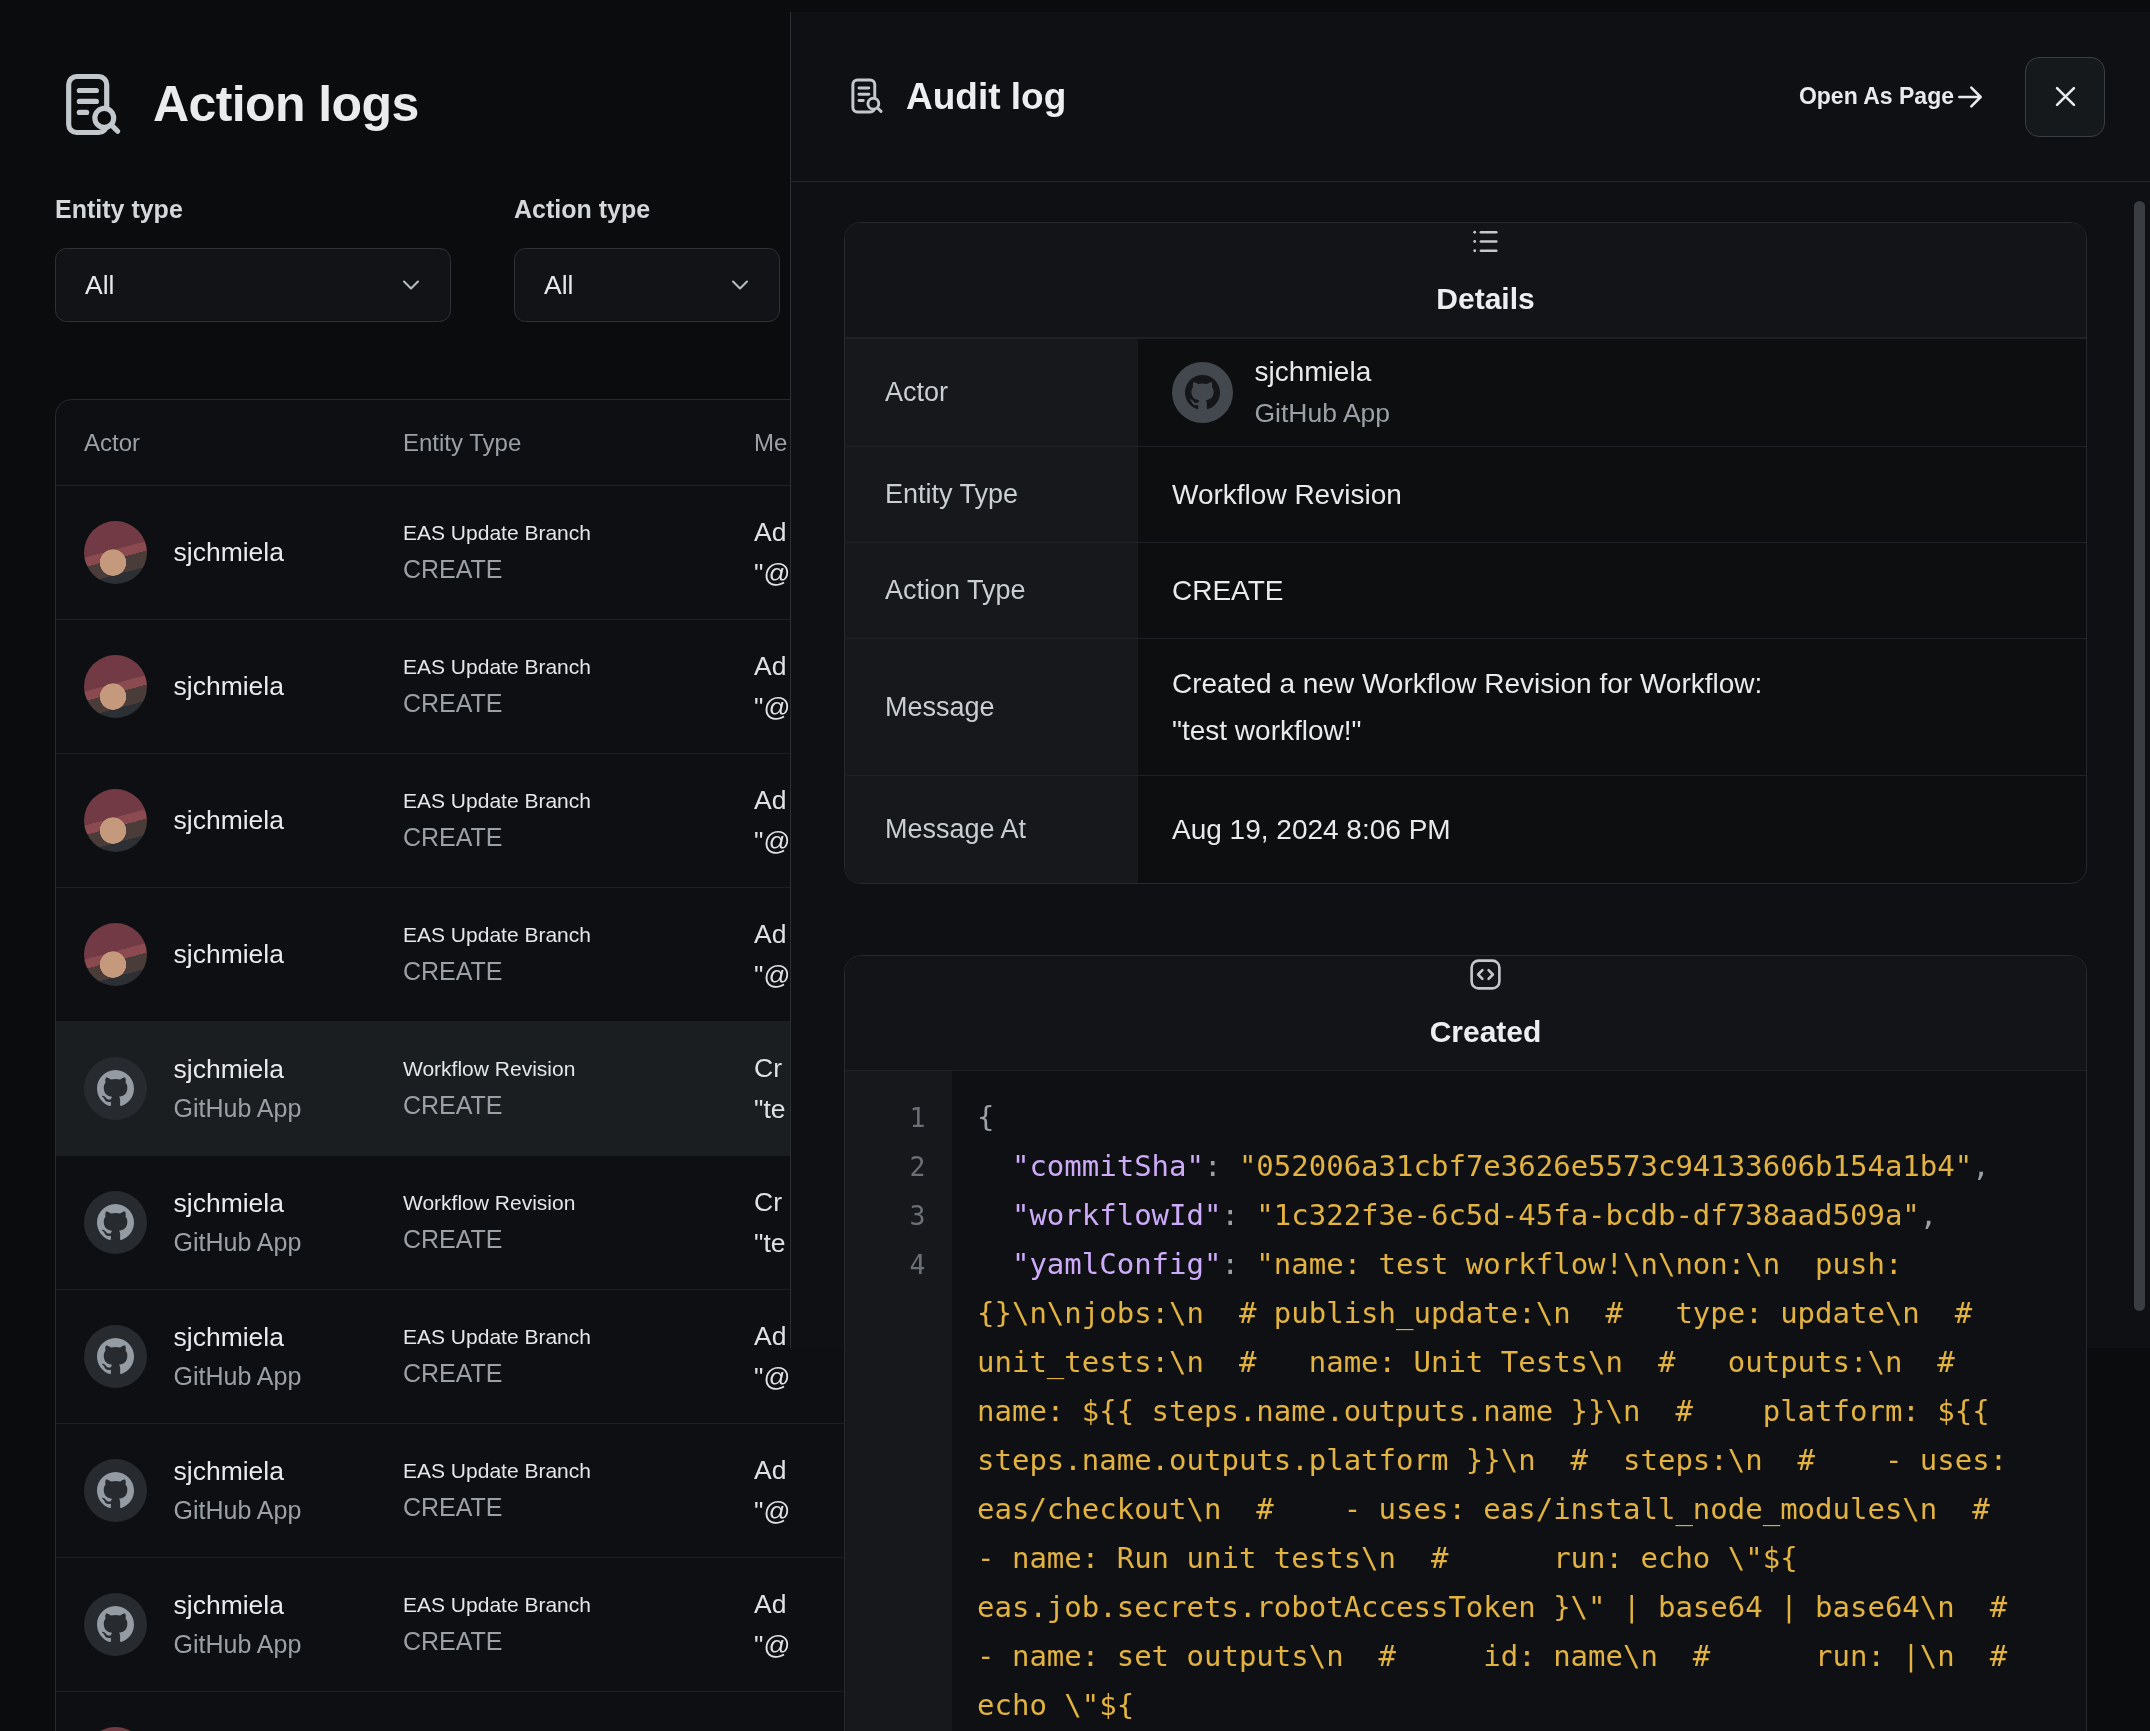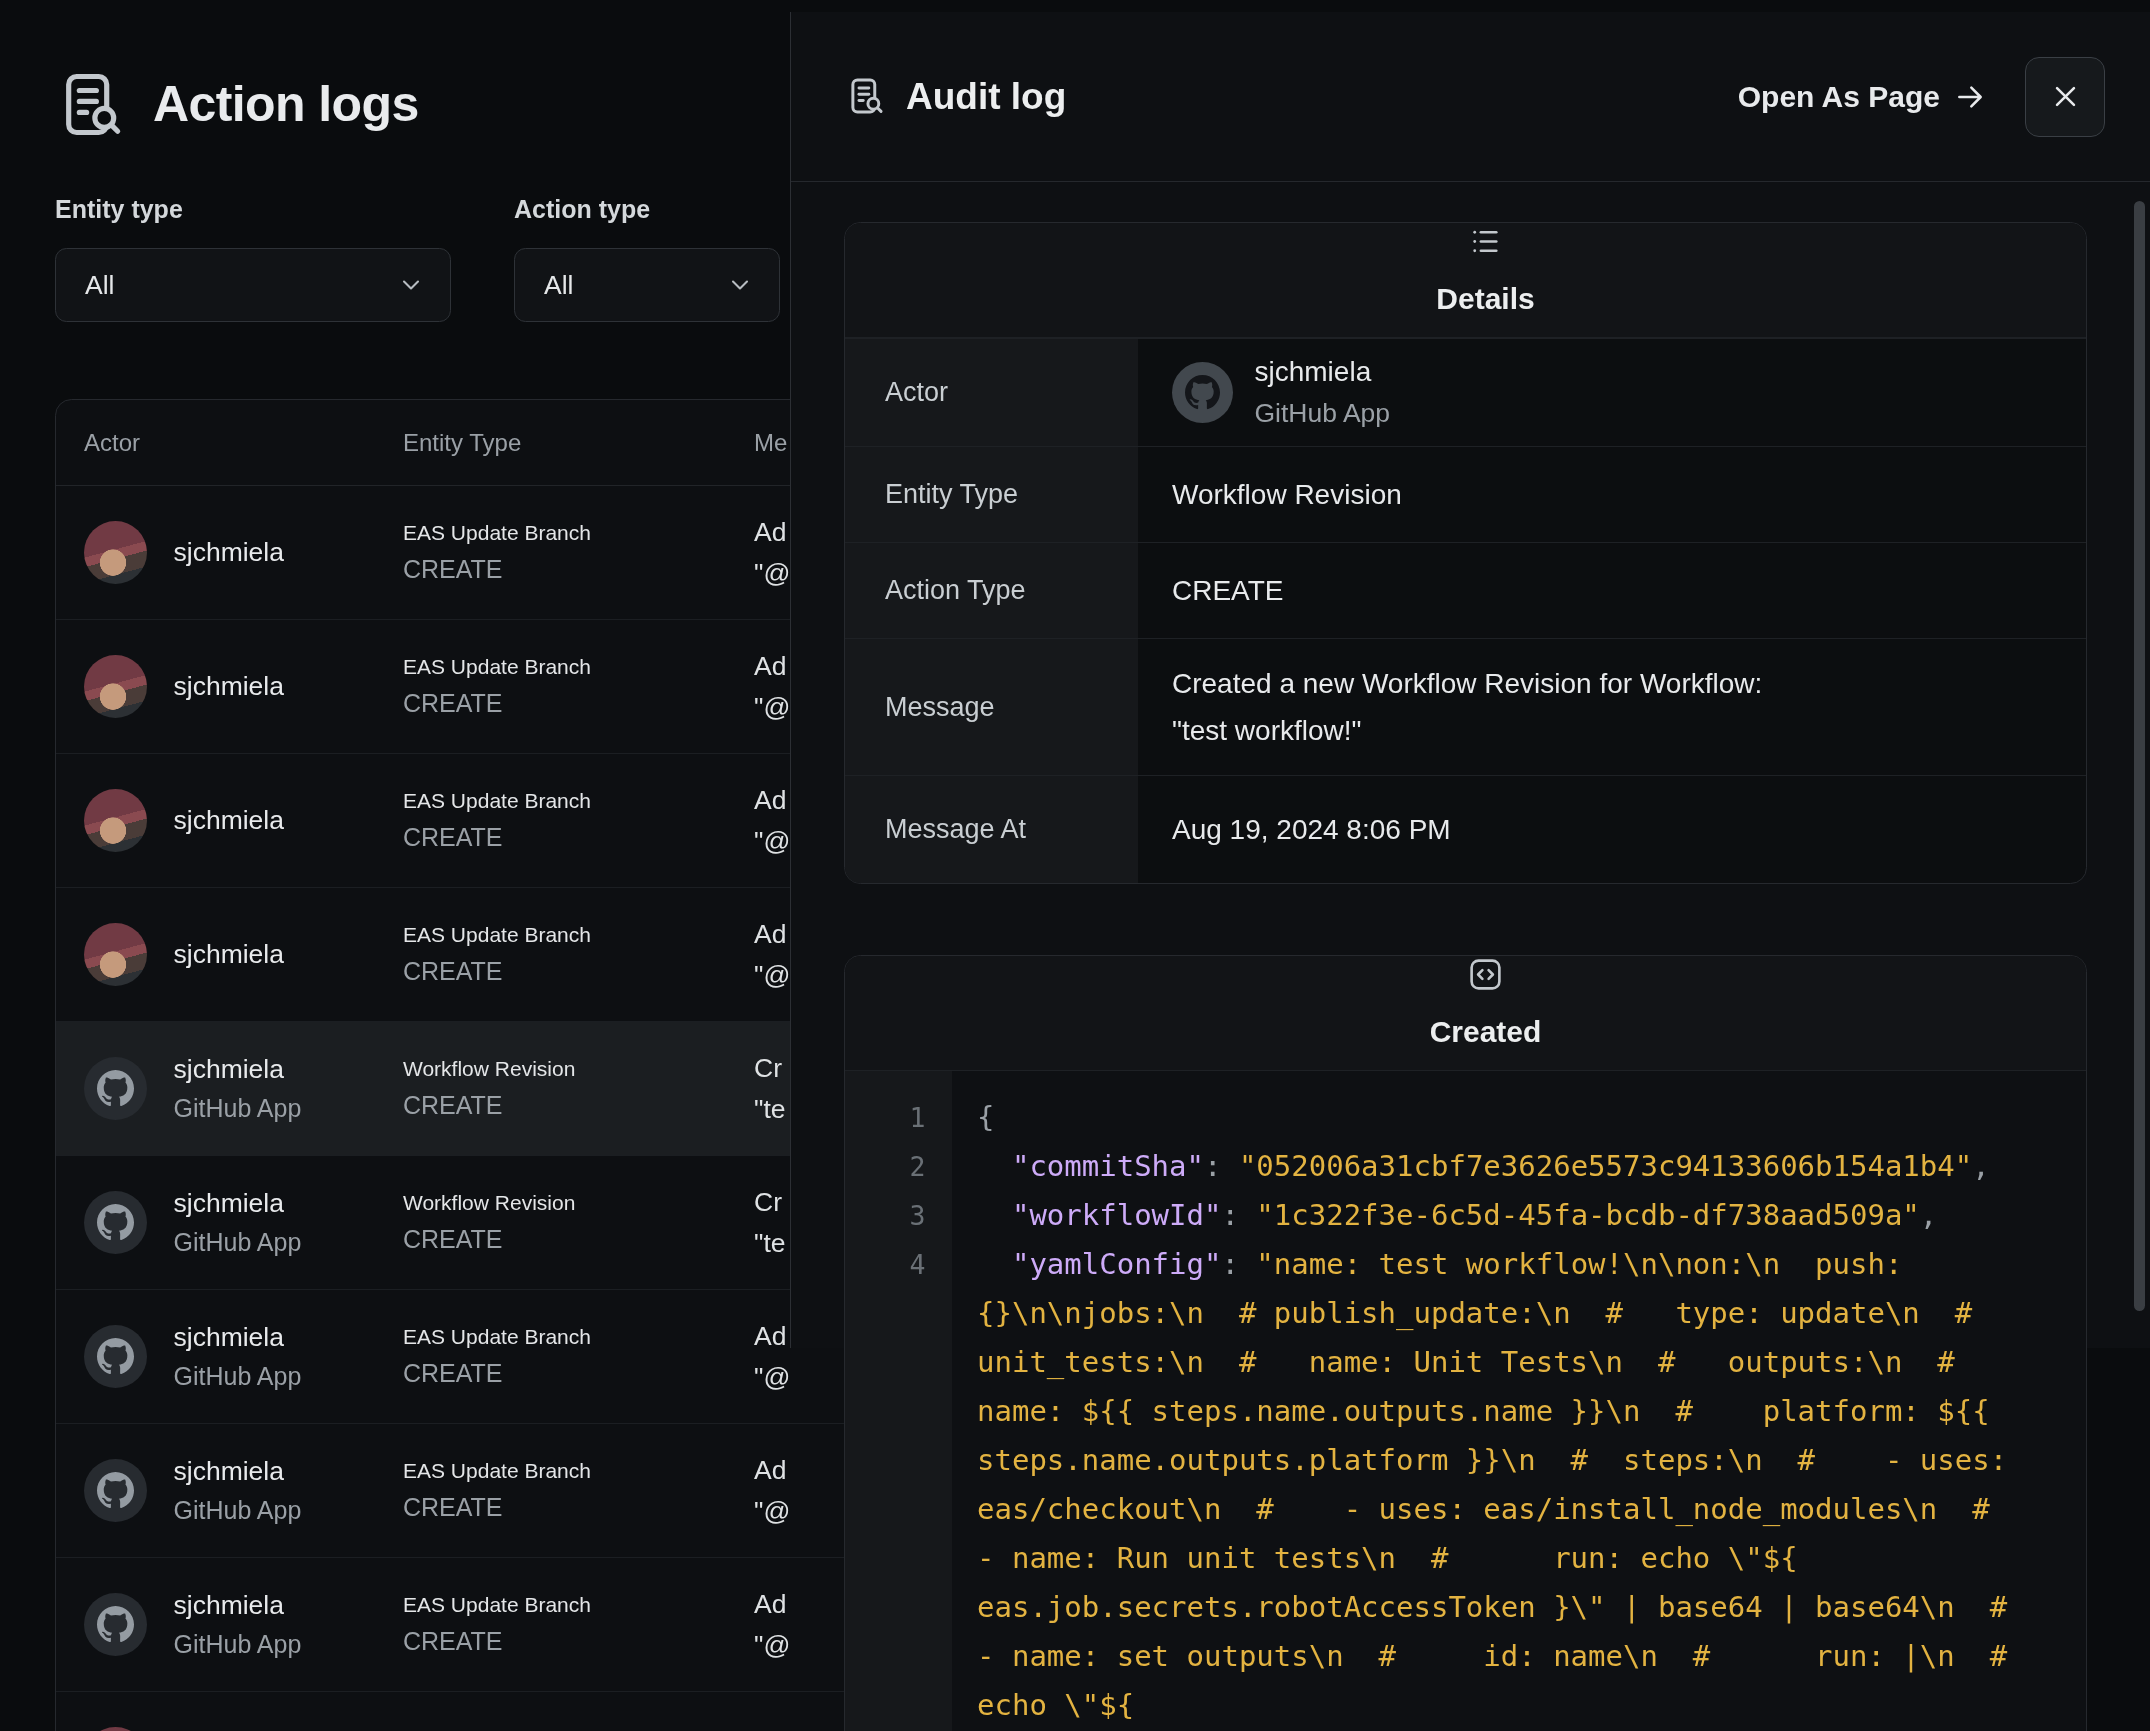--- a/index.html
+++ b/index.html
@@ -51,21 +51,21 @@
   .msg2{font-size:26.5px;color:#dfe2e4;white-space:nowrap;margin-top:10px;}
 
   
   .panel{position:absolute;top:0;left:790px;width:1360px;height:1336px;box-sizing:border-box;
     background:var(--panel-bg);border-left:1.3px solid #2c2f34;margin-top:12px;}
   .panel-header{height:170px;display:flex;align-items:center;padding:0 45px 0 54px;
     box-sizing:border-box;border-bottom:1.3px solid #25282d;}
   .panel-header .ph-icon svg{width:42px;height:42px;}
   .panel-title{font-size:37px;font-weight:700;color:#eceeef;margin-left:19px;}
   .spacer{flex:1;}
-  .open-page{display:flex;align-items:center;gap:14px;font-size:30px;font-weight:600;
+  .open-page{display:flex;align-items:center;font-size:23px;font-weight:600;
     color:#e8eaec;cursor:pointer;margin-right:39px;}
   .open-page svg{width:32px;height:32px;stroke:#e8eaec;}
   .close-btn{width:78px;height:78px;border-radius:14px;border:1.3px solid #3a3f45;
     background:#16191c;display:flex;align-items:center;justify-content:center;cursor:pointer;}
   .close-btn svg{width:29px;height:29px;stroke:#e8eaec;}
 
   .panel-body{padding:40px 63px 0 53px;}
   .card{border:1.3px solid var(--border);border-radius:16.4px;overflow:hidden;background:#0c0e10;}
   .card-header{height:114px;display:flex;align-items:center;gap:21.5px;padding-left:40px;
     background:var(--card-header-bg);border-bottom:1.3px solid var(--divider);flex-direction:column;}

